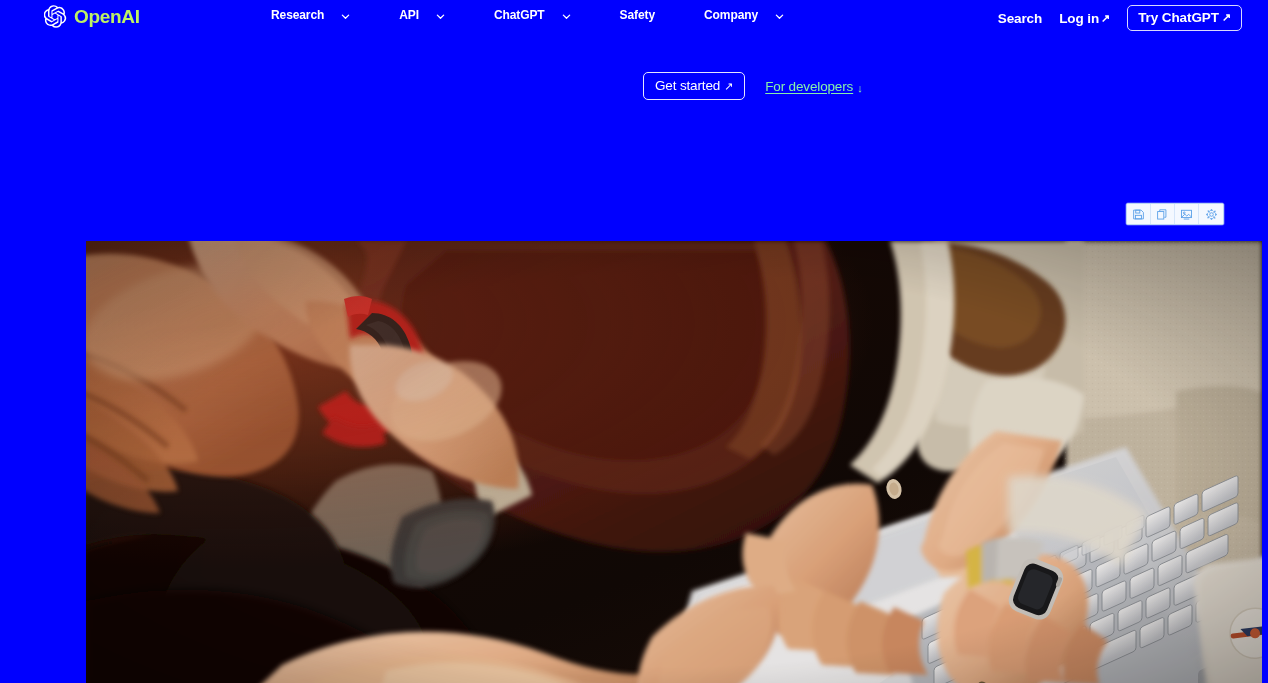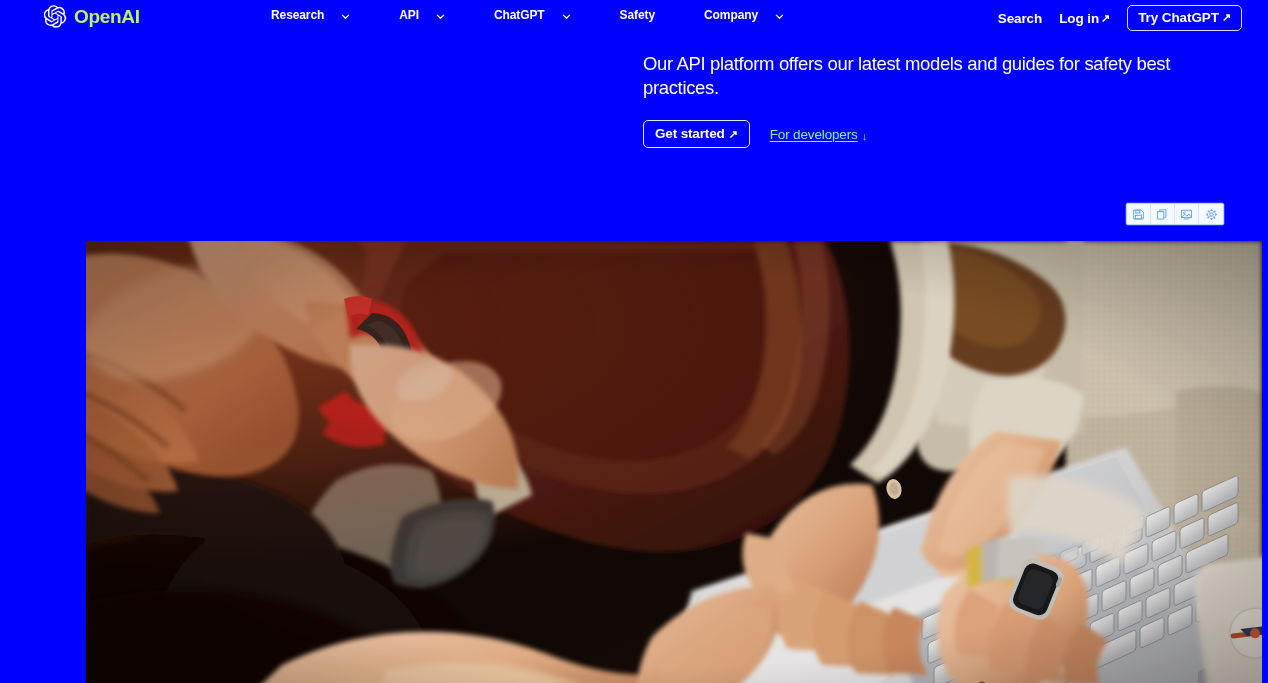--- a/index.html
+++ b/index.html
@@ -146,21 +146,21 @@
     display: flex;
     align-items: center;
     gap: 20px;
   }
   .btn-cta {
     border: 1px solid rgba(255,255,255,0.9);
     border-radius: 5px;
     padding: 5px 11px 6px 11px;
     color: #ffffff;
     font-size: 13.5px;
-    font-weight: 700;
+    font-weight: 400;
     letter-spacing: -0.15px;
     cursor: pointer;
     background: transparent;
     display: inline-flex;
     align-items: baseline;
     gap: 4px;
     white-space: nowrap;
     font-family: inherit;
   }
   .link-underline {
@@ -280,21 +280,20 @@
       </a>
       <button class="btn-outline">
         <span>Try ChatGPT</span>
         <span class="arrow-ne">↗</span>
       </button>
     </div>
   </nav>
 
 
   <div class="hero-right">
-    <p class="hero-desc">Our API platform offers our latest models and guides for safety best practices.</p>
     <div class="hero-actions">
       <button class="btn-cta">
         <span>Get started</span>
         <span class="arrow-ne">↗</span>
       </button>
       <a class="link-underline">
         <span class="txt">For developers</span>
         <span class="arrow-ne">↓</span>
       </a>
     </div>

